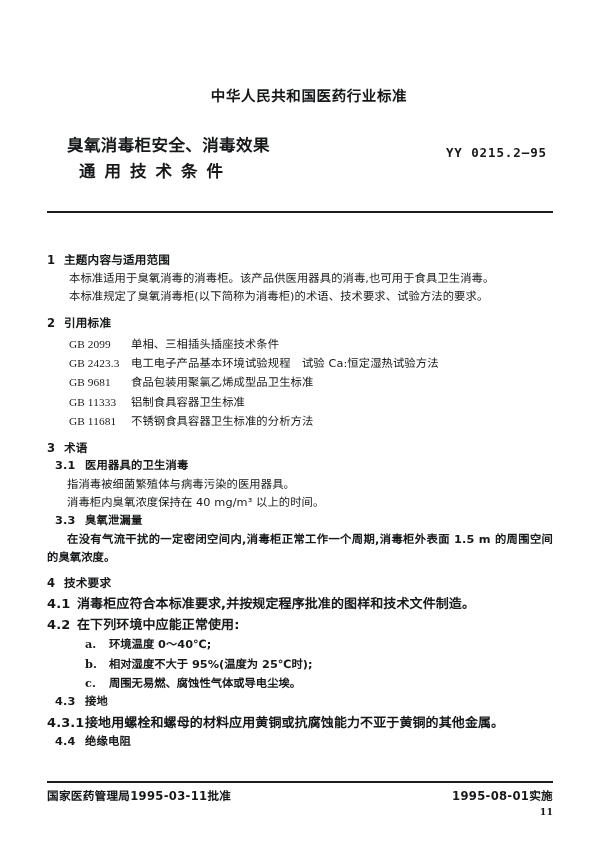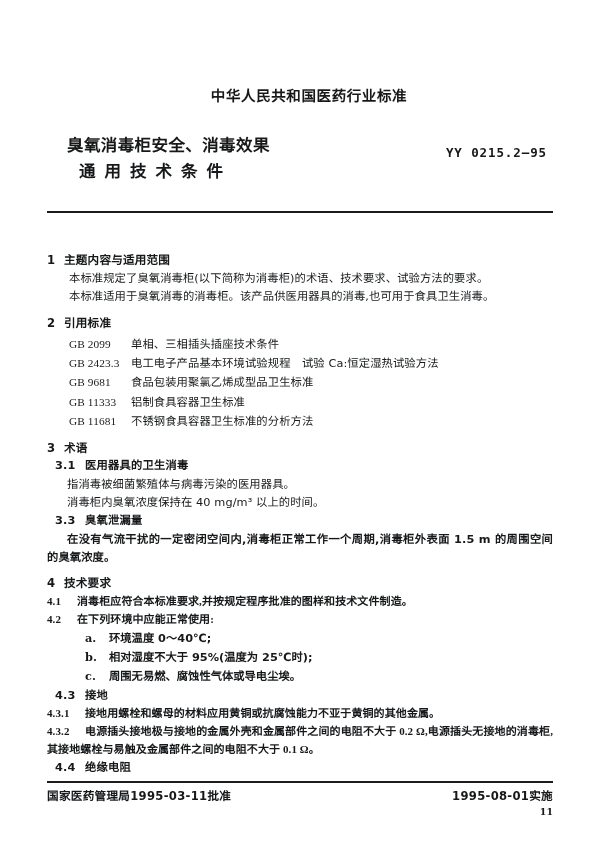--- a/index.html
+++ b/index.html
@@ -119,24 +119,23 @@
     letter-spacing: 0.2px;
   }
   .sub-h .num {
     display: inline-block;
     min-width: 30px;
     margin-left: 8px;
   }
 
   .sub-line {
     font-weight: bold;
-    font-size: 11px;
+    font-size: 13px;
     letter-spacing: 0.1px;
     text-align: justify;
-    font-family: Liberation Serif, serif;
   }
   .sub-line .num {
     display: inline-block;
     min-width: 30px;
   }
   .sub-line.wide .num { min-width: 38px; }
   .sub-line .cont { display: inline; }
 
   .abc-list {
     margin: 0;
@@ -208,22 +207,22 @@
     </div>
   </div>
 
   <div class="rule-top"></div>
 
   <div class="body">
 
     <div class="clause-h">
       <span class="num">1</span><span>主题内容与适用范围</span>
     </div>
+    <div class="para">本标准适用于臭氧消毒的消毒柜。该产品供医用器具的消毒,也可用于食具卫生消毒。</div>
     <div class="para">本标准规定了臭氧消毒柜(以下简称为消毒柜)的术语、技术要求、试验方法的要求。</div>
-    <div class="para">本标准适用于臭氧消毒的消毒柜。该产品供医用器具的消毒,也可用于食具卫生消毒。</div>
 
     <div class="clause-h">
       <span class="num">2</span><span>引用标准</span>
     </div>
     <ul class="ref-list">
       <li>
         <span class="ref-code">GB 2099</span><span>单相、三相插头插座技术条件</span>
       </li>
       <li>
         <span class="ref-code">GB 2423.3</span><span>电工电子产品基本环境试验规程　试验 Ca:恒定湿热试验方法</span>
@@ -279,23 +278,20 @@
     </ul>
 
     <div class="sub-h">
       <span class="num">4.3</span><span>接地</span>
     </div>
 
     <div class="sub-line wide">
       <span class="num">4.3.1</span><span class="cont">接地用螺栓和螺母的材料应用黄铜或抗腐蚀能力不亚于黄铜的其他金属。</span>
     </div>
 
-    <div class="sub-line wide">
-      <span class="num">4.3.2</span><span class="cont">电源插头接地极与接地的金属外壳和金属部件之间的电阻不大于 0.2 Ω,电源插头无接地的消毒柜,其接地螺栓与易触及金属部件之间的电阻不大于 0.1 Ω。</span>
-    </div>
 
     <div class="sub-h">
       <span class="num">4.4</span><span>绝缘电阻</span>
     </div>
 
   </div>
 
   <div class="rule-bot"></div>
   <div class="footer">
     <span class="nowrap">国家医药管理局1995-03-11批准</span>

